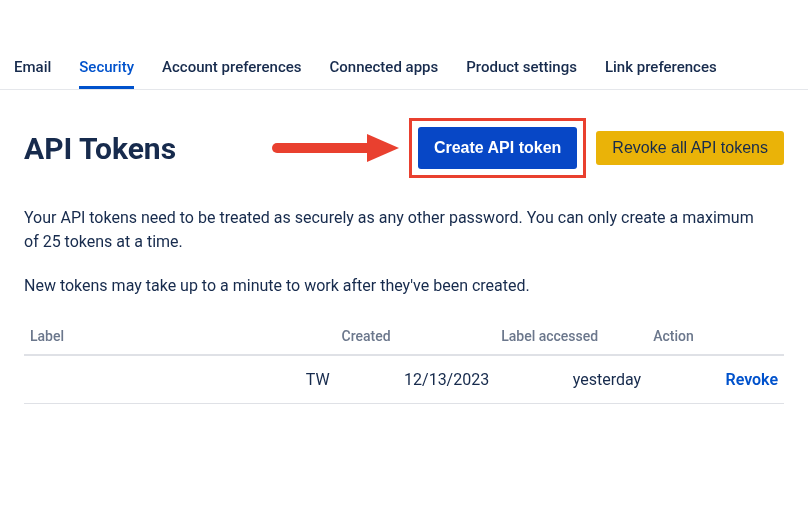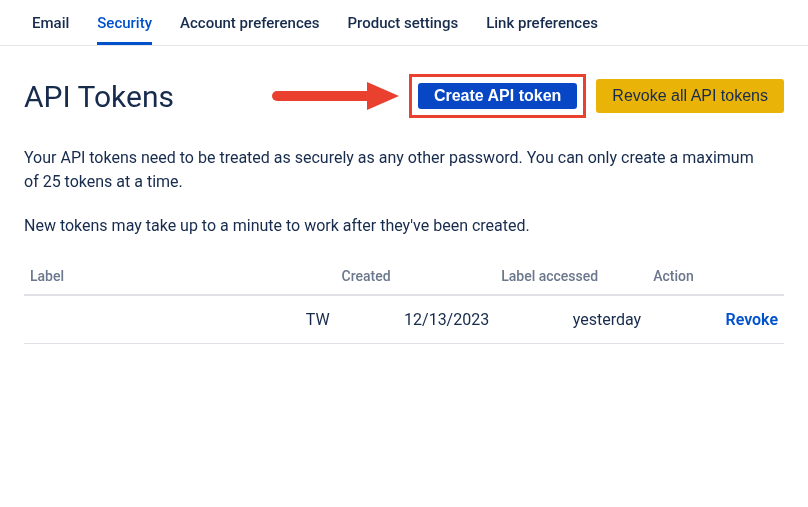--- a/index.html
+++ b/index.html
@@ -5,22 +5,23 @@
     * { box-sizing: border-box; margin: 0; padding: 0; }
     body {
       font-family: -apple-system, BlinkMacSystemFont, "Segoe UI", Roboto, Arial, sans-serif;
       color: #172b4d;
       background: #fff;
       width: 808px;
     }
     .tabs {
       display: flex;
       gap: 28px;
-      padding: 8px 32px 0;
+      padding: 8px 14px 0;
       border-bottom: 1px solid #e5e7eb;
+      margin-top: 44px;
     }
     .tab {
       padding: 6px 0 10px;
       font-size: 15px;
       font-weight: 500;
       color: #172b4d;
       cursor: pointer;
       border-bottom: 3px solid transparent;
     }
     .tab.active {
@@ -30,39 +31,39 @@
     .content {
       padding: 28px 24px 0;
     }
     .header-row {
       display: flex;
       align-items: center;
       margin-bottom: 28px;
     }
     .page-title {
       font-size: 30px;
-      font-weight: 400;
+      font-weight: 700;
       color: #172b4d;
     }
     .header-spacer { flex: 1; }
     .arrow {
       display: flex;
       align-items: center;
       margin-right: 8px;
     }
     .btn-primary-wrap {
       border: 3px solid #e9402f;
       padding: 6px 6px;
       display: inline-flex;
     }
     .btn-primary {
       background: #0747c6;
       color: #fff;
       border: none;
-      padding: 4px 16px;
+      padding: 12px 16px;
       font-size: 16px;
       font-weight: 600;
       border-radius: 3px;
       cursor: pointer;
     }
     .btn-secondary {
       background: #eab308;
       color: #172b4d;
       border: none;
       padding: 8px 16px;
@@ -109,20 +110,21 @@
     .col-last { width: 20%; }
     .col-action { width: 18%; }
   </style>
 </head>
 <body>
 
 <div class="tabs">
   <div class="tab">Email</div>
   <div class="tab active">Security</div>
   <div class="tab">Account preferences</div>
+  <div class="tab">Connected apps</div>
   <div class="tab">Product settings</div>
   <div class="tab">Link preferences</div>
 </div>
 
 <div class="content">
   <div class="header-row">
     <h1 class="page-title">API Tokens</h1>
     <div class="header-spacer"></div>
     <div class="arrow">
       <svg width="130" height="34" viewBox="0 0 130 34">

